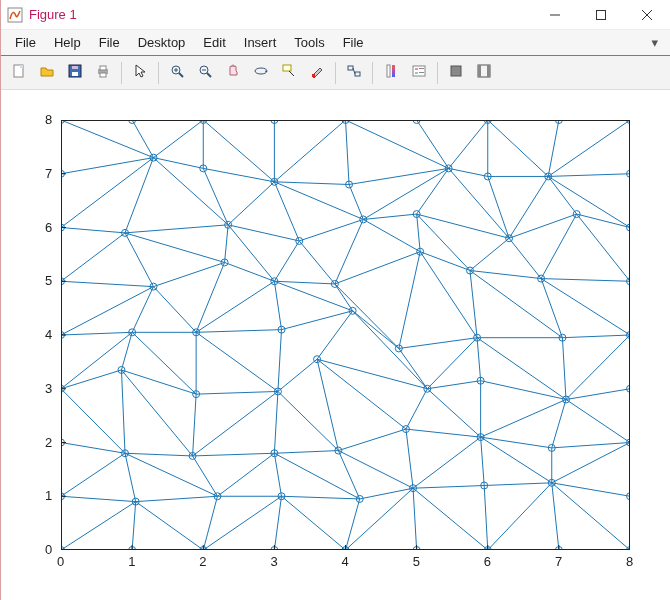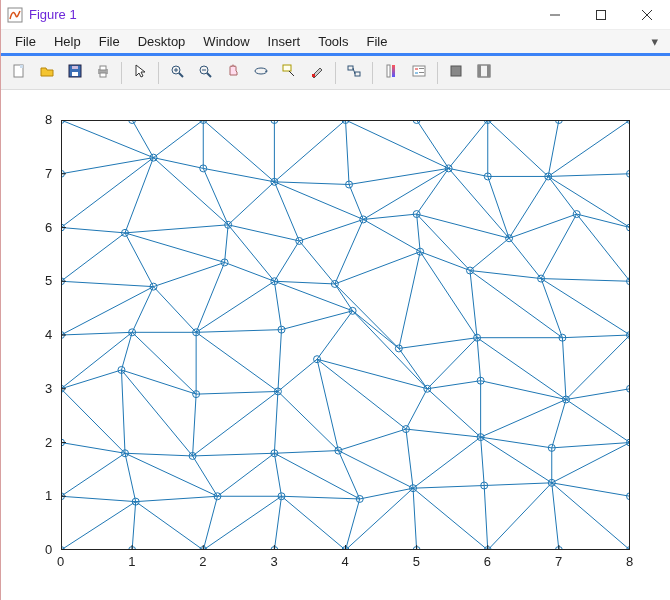--- a/index.html
+++ b/index.html
@@ -1,22 +1,22 @@
 <!DOCTYPE html>
 <html><head>
 <meta charset="utf-8">
 <style>
   * { box-sizing: border-box; margin: 0; padding: 0; }
   body { font-family: "Segoe UI", Arial, sans-serif; font-size: 13px; background: #fff; width: 670px; height: 600px; overflow: hidden; border-left: 1px solid #d8a0a0; }
   .titlebar { height: 30px; display: flex; align-items: center; padding: 0 0 0 6px; background: #fff; border-bottom: 1px solid #eee; }
   .titlebar .app-icon { width: 16px; height: 16px; margin-right: 6px; display: inline-flex; align-items: center; justify-content: center; }
-  .titlebar .title { flex: 0 0 auto; color: #6d28d9; }
+  .titlebar .title { flex: 0 0 auto; color: #be185d; }
   .titlebar .spacer { flex: 1; }
   .winbtn { width: 46px; height: 30px; display: inline-flex; align-items: center; justify-content: center; color: #333; }
-  .menubar { height: 26px; display: flex; align-items: center; gap: 2px; padding: 0 6px; background: #f6f6f6; border-bottom: 3px solid #3b82f6; }
+  .menubar { height: 26px; display: flex; align-items: center; gap: 2px; padding: 0 6px; background: #f6f6f6; border-bottom: 1px solid #3b82f6; }
   .menubar .menu-item { padding: 3px 8px; color: #222; cursor: default; }
   .menubar .dock { margin-left: auto; padding: 0 6px; color: #555; }
   .toolbar { height: 34px; display: flex; align-items: center; gap: 4px; padding: 0 6px; background: #f3f3f3; border-bottom: 1px solid #ddd; }
   .toolbar .tbtn { width: 24px; height: 24px; display: inline-flex; align-items: center; justify-content: center; border: 1px solid transparent; border-radius: 2px; cursor: default; }
   .toolbar .sep { width: 1px; height: 22px; background: #ccc; margin: 0 2px; }
   .figure-area { position: relative; width: 100%; height: calc(600px - 30px - 26px - 34px); background: #fff; }
   .plot-wrap { position: absolute; left: 60px; top: 30px; right: 40px; bottom: 50px; }
   .axis-label { position: absolute; font-size: 13px; color: #222; }
   svg.plot { width: 100%; height: 100%; display: block; }
   .axes-rect { fill: none; stroke: #222; stroke-width: 1; shape-rendering: crispEdges; }
@@ -52,21 +52,21 @@
         <line x1="10" y1="0" x2="0" y2="10" stroke="currentColor" stroke-width="1"></line>
       </svg>
     </div>
 </div>
 
 <div class="menubar">
   <span class="menu-item">File</span>
   <span class="menu-item">Help</span>
   <span class="menu-item">File</span>
   <span class="menu-item">Desktop</span>
-  <span class="menu-item">Window</span>
+  <span class="menu-item">Edit</span>
   <span class="menu-item">Insert</span>
   <span class="menu-item">Tools</span>
   <span class="menu-item">File</span>
   <span class="dock">▾</span>
 </div>
 
 <div class="toolbar">
   <div class="tbtn" title="New Figure">
       <span><svg width="16" height="16">
           <rect x="3" y="2" width="9" height="12" fill="#fff" stroke="#888"></rect>

